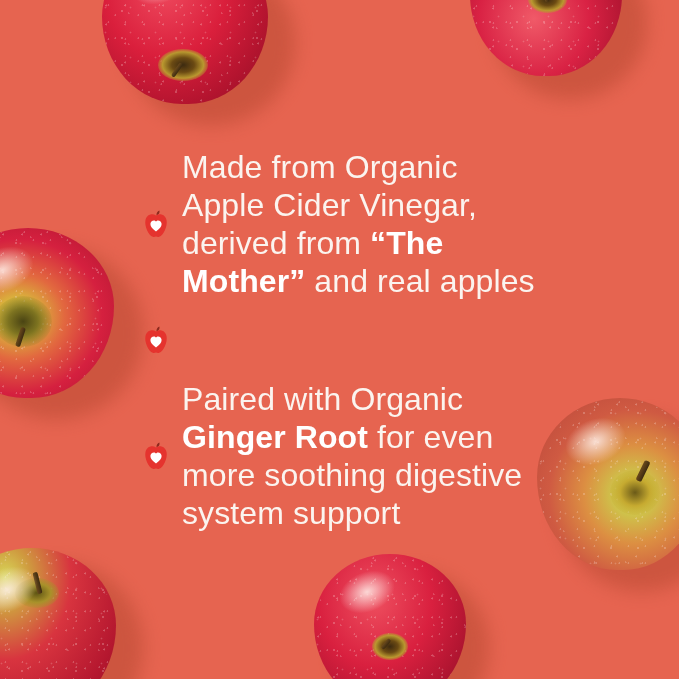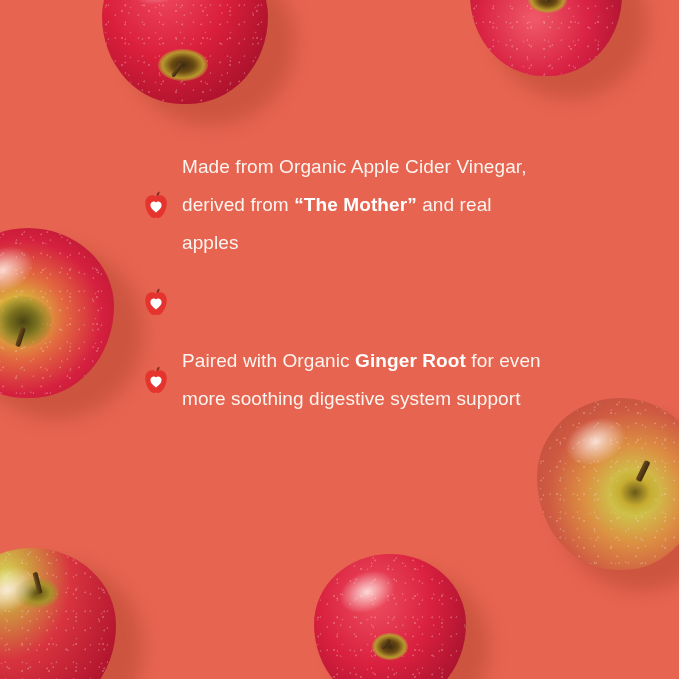--- a/index.html
+++ b/index.html
@@ -142,21 +142,21 @@
   .bullet-icon {
     flex: 0 0 auto;
     width: 24px;
     height: 28px;
     margin-left: 144px;
     margin-right: 14px;
   }
   .bullet-text {
     flex: 0 1 auto;
     color: #FBF4EF;
-    font-size: 19px;
+    font-size: 32px;
     line-height: 38px;
     letter-spacing: .1px;
     max-width: 360px;
     font-weight: 400;
   }
   .bullet-text b {
     font-weight: 700;
     color: #FFFFFF;
   }
 </style>

